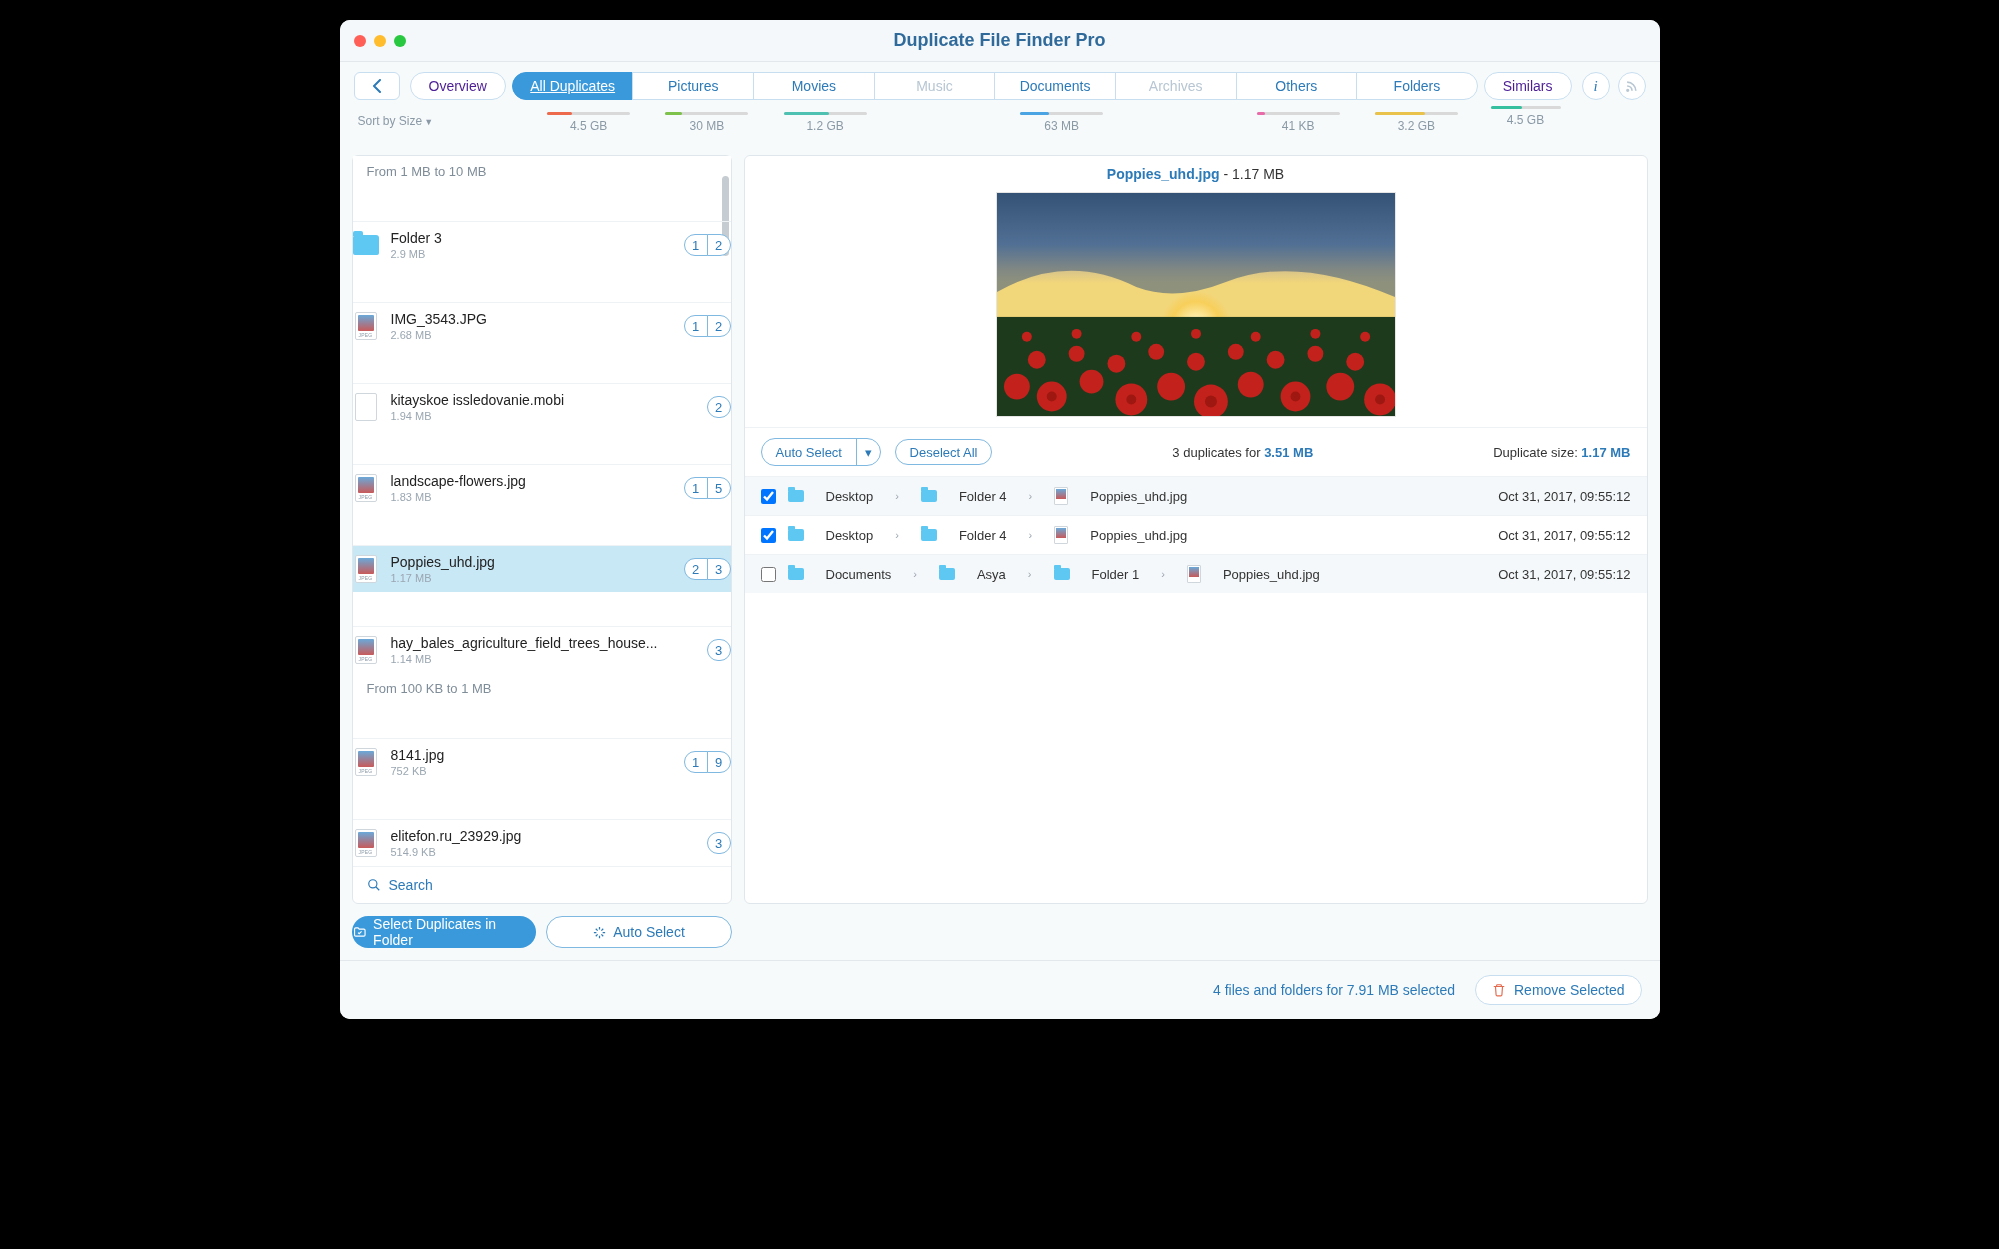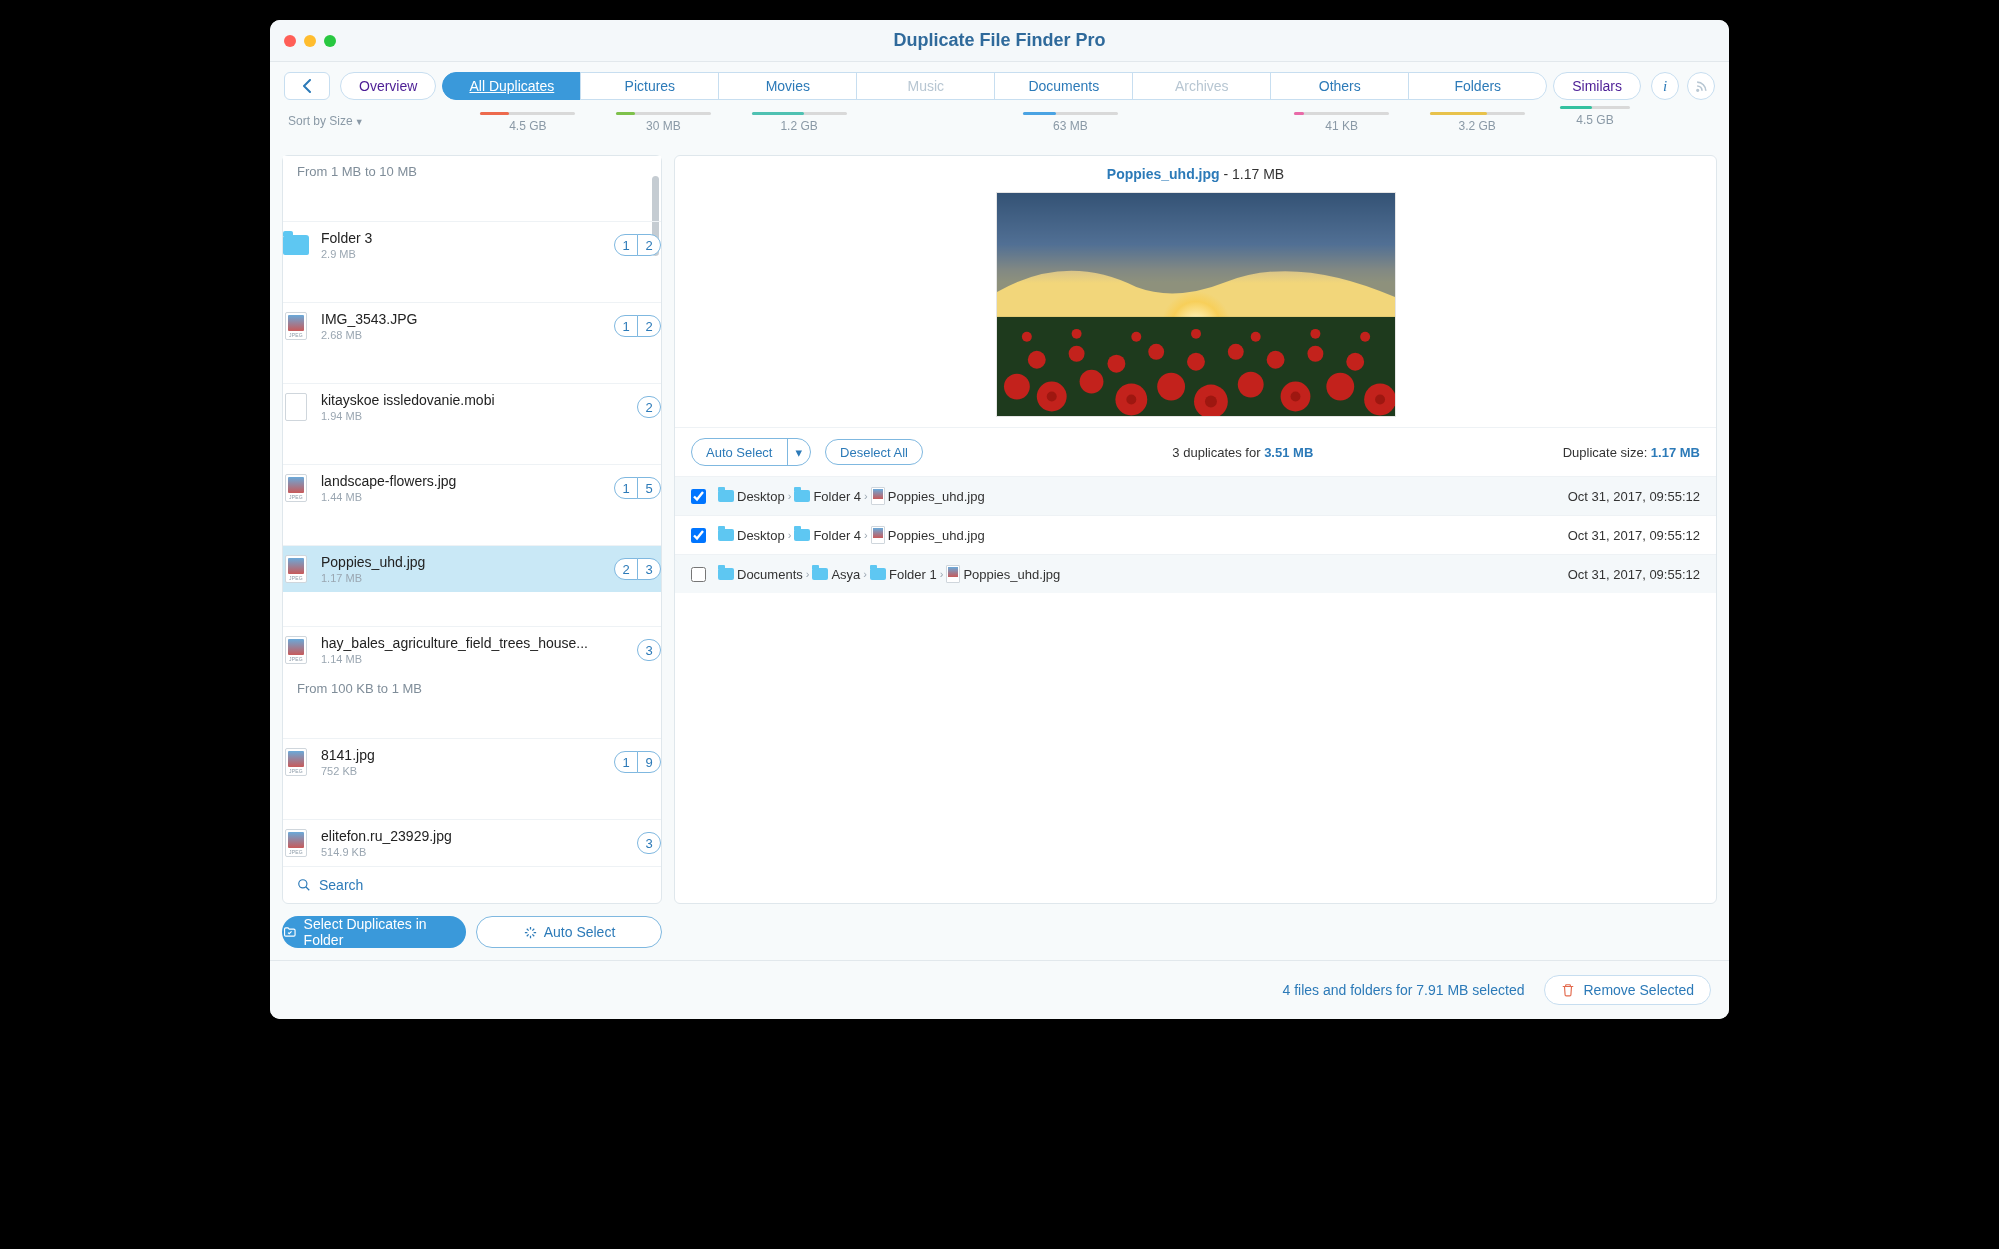--- a/index.html
+++ b/index.html
@@ -1,20 +1,20 @@
 <!DOCTYPE html>
 <html><head>
 <meta charset="utf-8">
 <style>
   * { box-sizing: border-box; margin: 0; padding: 0; font-family: -apple-system, "Helvetica Neue", Arial, sans-serif; }
   html, body { height: 100%; }
   body { background: #000; display: flex; align-items: flex-start; justify-content: center; padding: 20px 55px 100px; }
 
   .window {
-    width: 1459px;
+    width: 1320px;
     background: #f7fafb;
     border-radius: 10px;
     box-shadow: 0 25px 60px rgba(0,0,0,0.6);
     overflow: hidden;
     display: flex;
     flex-direction: column;
   }
 
   
   .title-bar {
@@ -165,21 +165,21 @@
   .dup-summary { flex:1; text-align:center;}
   .dup-summary b, .dup-size b { color:#2c7ab8;}
   .dup-size { color:#333;}
   .dup-list { }
   .dup-row {
     display:flex; align-items:center; padding:10px 16px;
     border-top:1px solid #eef2f5; font-size:13px; color:#333;
   }
   .dup-row:nth-child(odd) { background:#f4f8fa;}
   .dup-row input[type=checkbox]{ width:15px; height:15px; margin-right:12px; cursor:pointer;}
-  .crumb { display:flex; align-items:center; gap:3px; flex:1; flex-wrap:wrap;}
+  .crumb { display:flex; align-items:center; gap:22px; flex:1; flex-wrap:wrap;}
   .crumb .chev { color:#9aa6b1; font-size:11px;}
   .date { color:#333;}
 
   
   .folder-glyph { width:26px; height:20px; background:#5ec7f2; border-radius:3px 3px 2px 2px; position:relative;}
   .folder-glyph::before { content:""; position:absolute; top:-4px; left:0; width:10px; height:5px; background:#5ec7f2; border-radius:2px 2px 0 0;}
   .small-folder { width:16px; height:12px; background:#5ec7f2; border-radius:2px; position:relative; display:inline-block;}
   .small-folder::before { content:""; position:absolute; top:-3px; left:0; width:7px; height:4px; background:#5ec7f2; border-radius:1px 1px 0 0;}
   .doc-glyph {
     width:22px; height:28px; background:#fff; border:1px solid #cfd6dc;
@@ -332,21 +332,21 @@
             </div>
           </div>
           <div class="file-row">
             <div class="file-icon">
               <div class="doc-glyph jpeg-glyph">
                 <div class="thumb"></div>
               </div>
             </div>
             <div class="file-meta">
               <div class="file-name">landscape-flowers.jpg</div>
-              <div class="file-size">1.44 MB</div>
+              <div class="file-size">1.83 MB</div>
             </div>
             <div class="badge-group">
               <span class="badge">1</span>
               <span class="badge">5</span>
             </div>
           </div>
           <div class="file-row selected">
             <div class="file-icon">
               <div class="doc-glyph jpeg-glyph">
                 <div class="thumb"></div>

